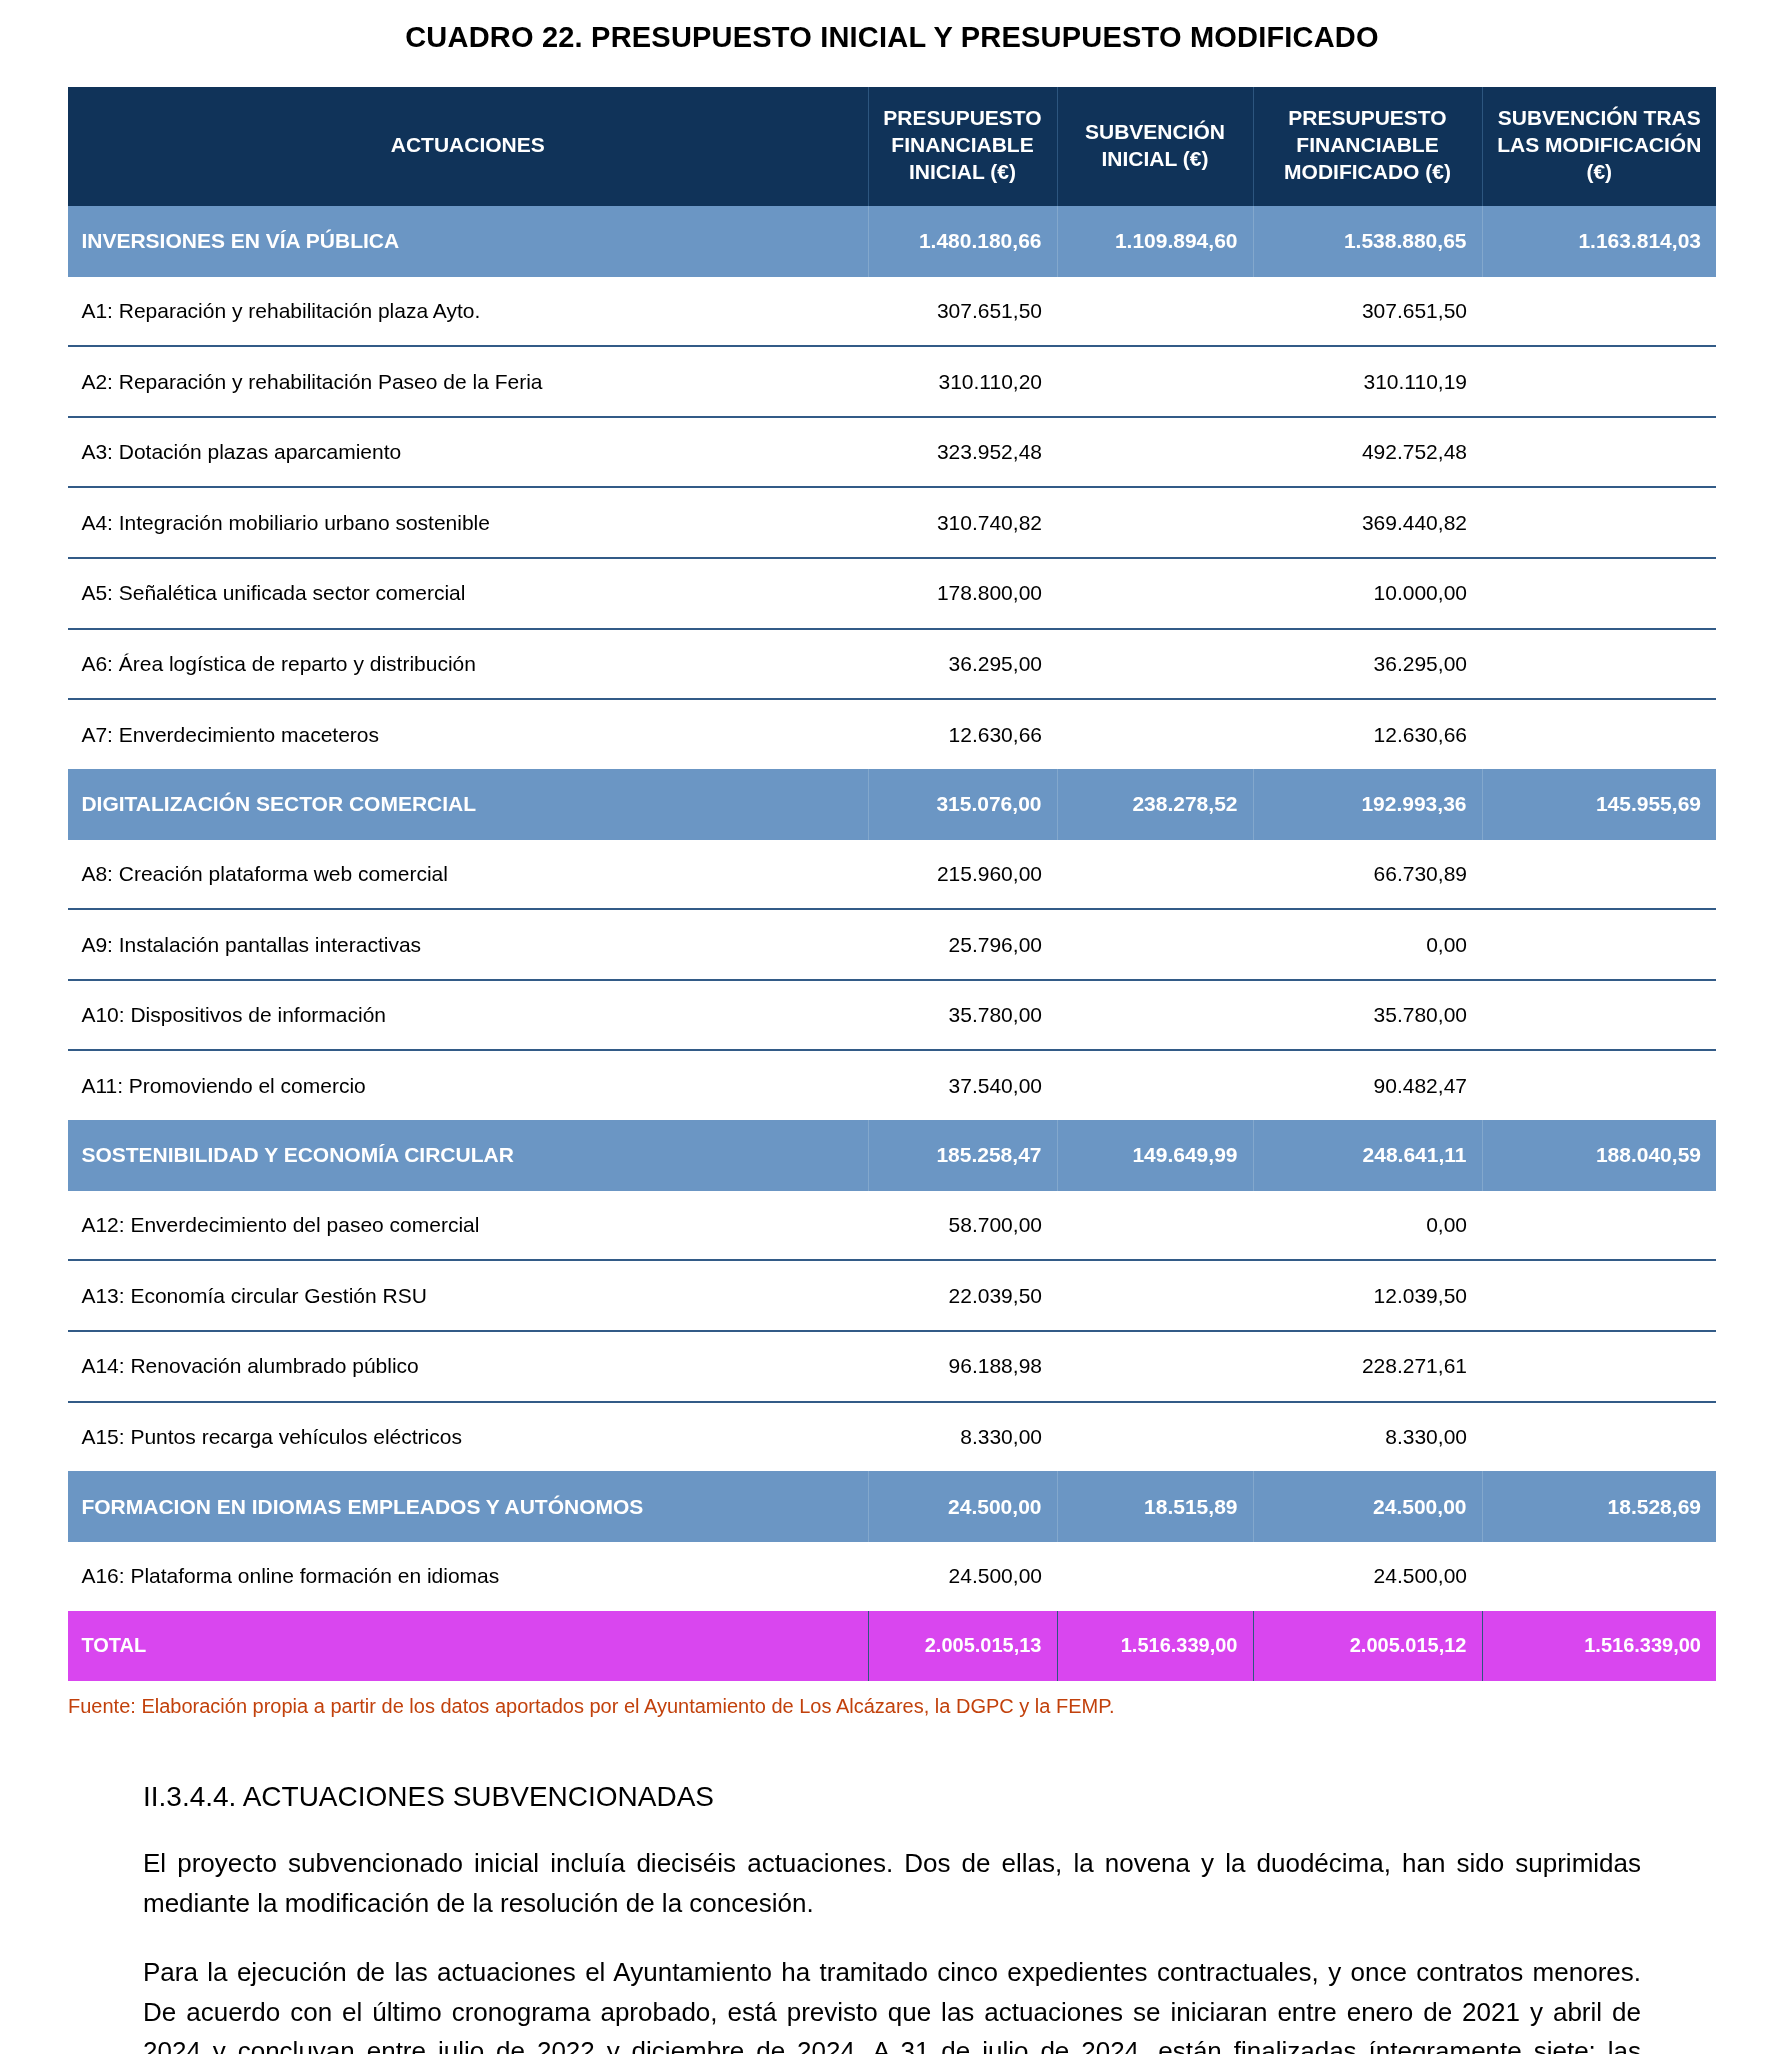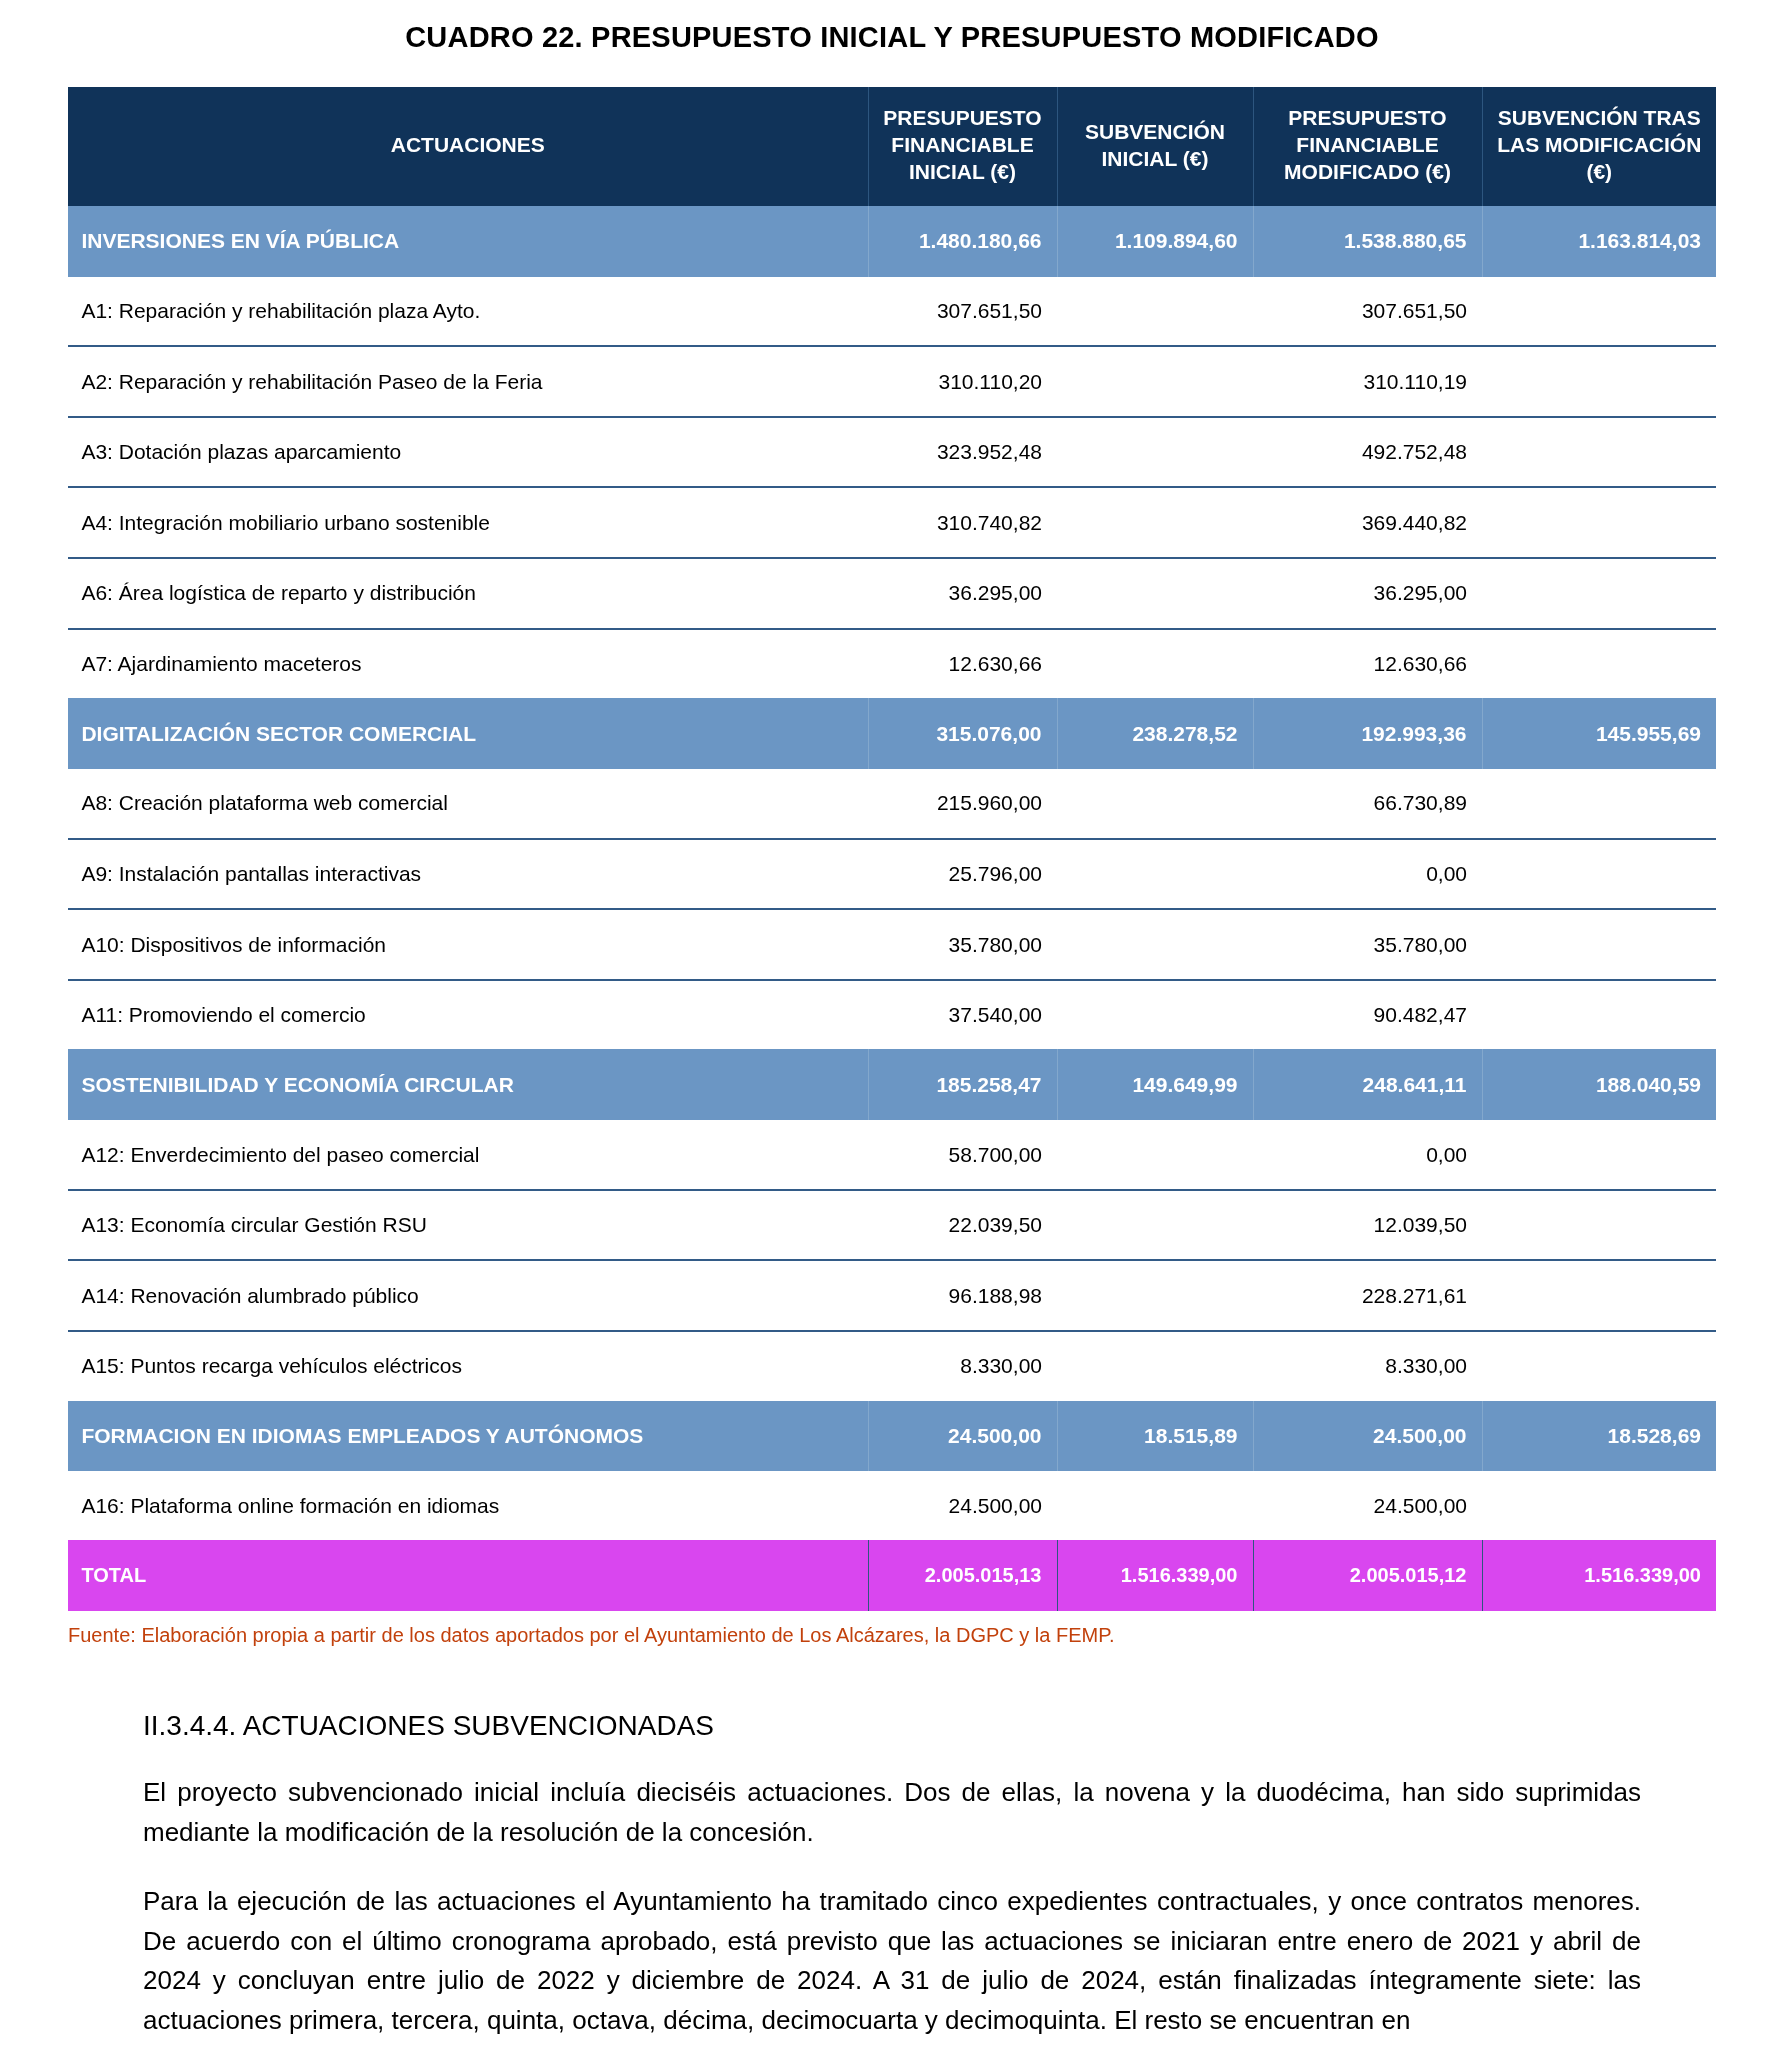--- a/index.html
+++ b/index.html
@@ -217,28 +217,35 @@
             <td class="num"></td>
           </tr>
           <tr class="data-row">
             <td class="lbl">A4: Integración mobiliario urbano sostenible</td>
             <td class="num">310.740,82</td>
             <td class="num"></td>
             <td class="num">369.440,82</td>
             <td class="num"></td>
           </tr>
           <tr class="data-row">
+            <td class="lbl">A5: Señalética unificada sector comercial</td>
+            <td class="num">178.800,00</td>
+            <td class="num"></td>
+            <td class="num">10.000,00</td>
+            <td class="num"></td>
+          </tr>
+          <tr class="data-row">
             <td class="lbl">A6: Área logística de reparto y distribución</td>
             <td class="num">36.295,00</td>
             <td class="num"></td>
             <td class="num">36.295,00</td>
             <td class="num"></td>
           </tr>
           <tr class="data-row">
-            <td class="lbl">A7: Ajardinamiento maceteros</td>
+            <td class="lbl">A7: Enverdecimiento maceteros</td>
             <td class="num">12.630,66</td>
             <td class="num"></td>
             <td class="num">12.630,66</td>
             <td class="num"></td>
           </tr>
           <tr class="section-row">
             <td class="lbl">DIGITALIZACIÓN SECTOR COMERCIAL</td>
             <td class="num">315.076,00</td>
             <td class="num">238.278,52</td>
             <td class="num">192.993,36</td>

